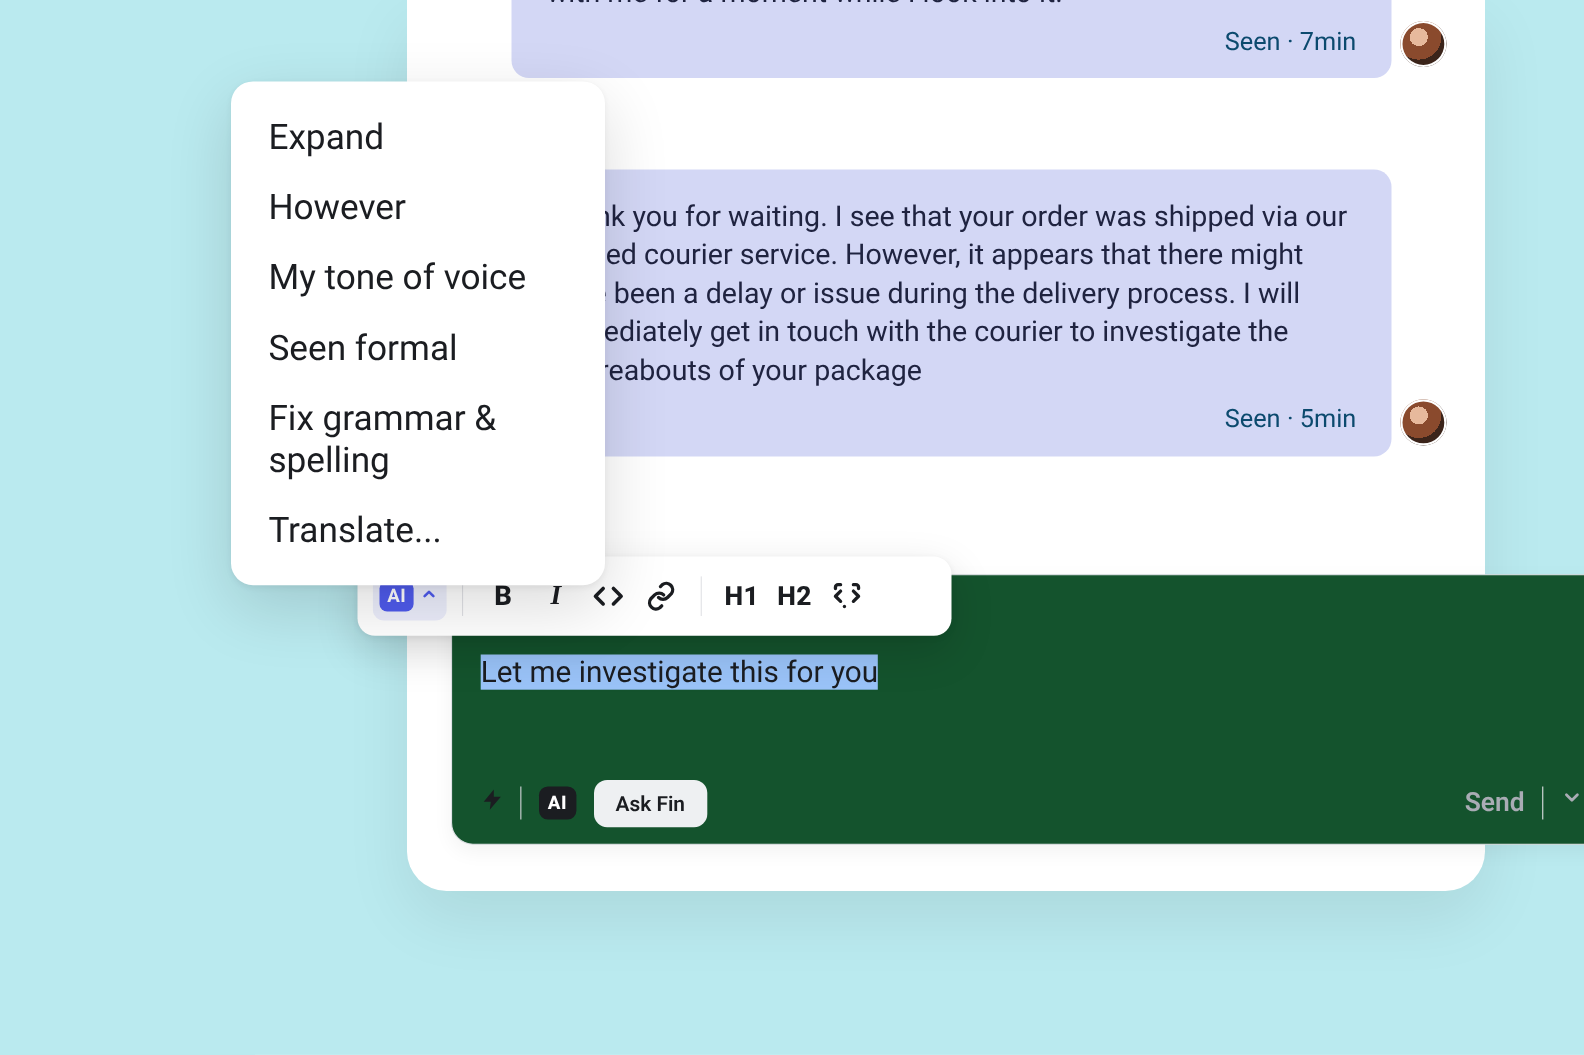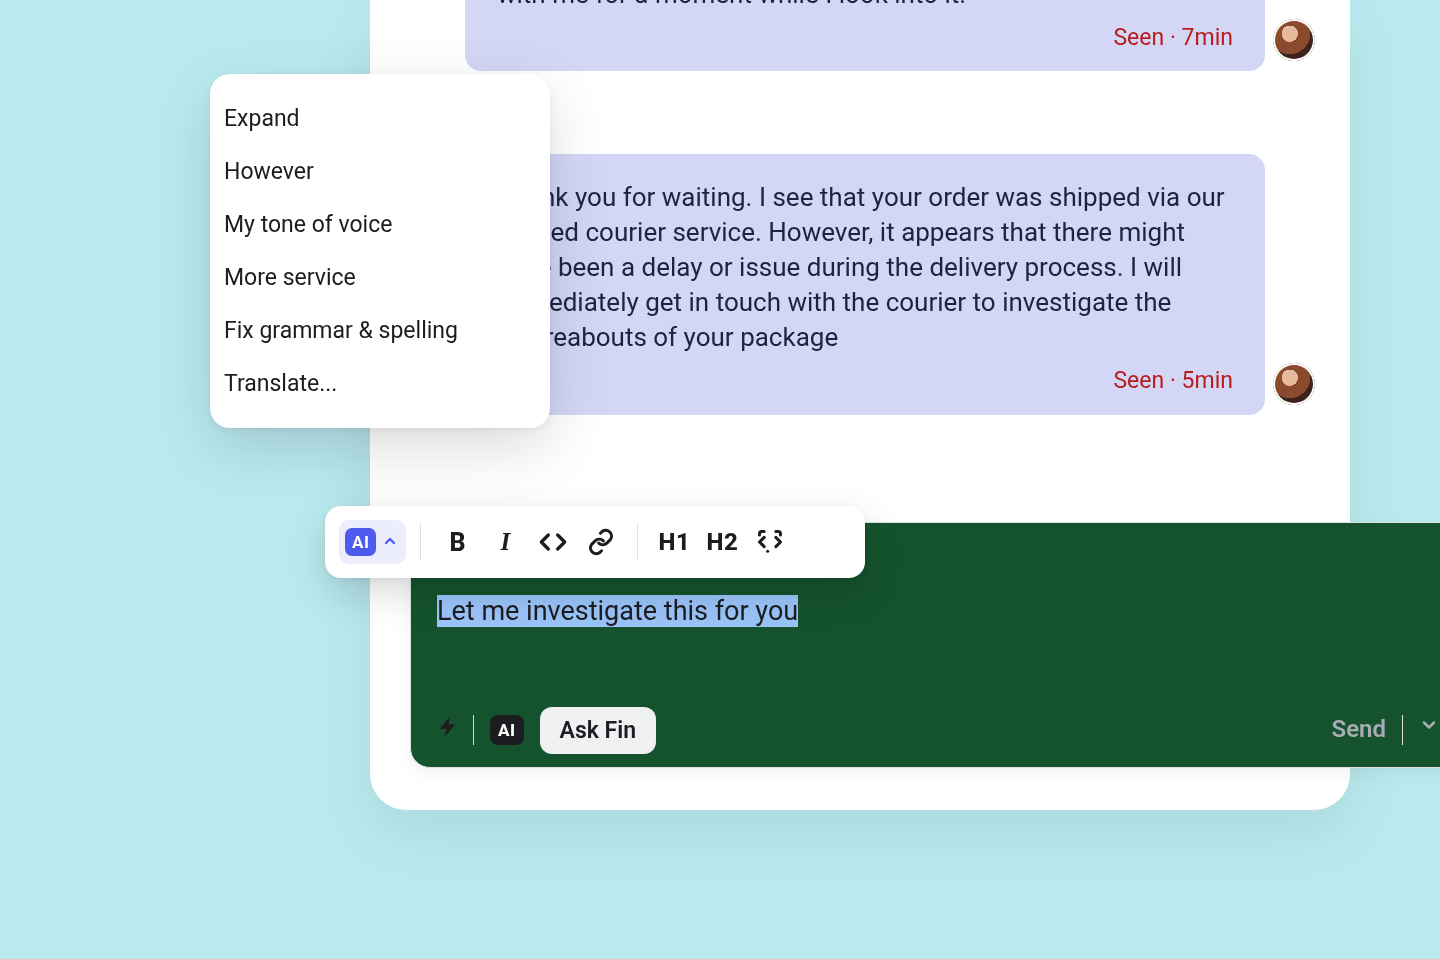--- a/index.html
+++ b/index.html
@@ -23,21 +23,21 @@
   .bubble {
     background: #d3d7f5;
     border-radius: 16px;
     padding: 26px 32px 18px 32px;
     color: #1f2340;
     font-size: 26px;
     line-height: 1.35;
     font-weight: 400;
   }
   .bubble .body { margin-bottom: 10px; }
-  .meta { text-align: right; color: #b91c1c; font-size: 23px; margin-top: 6px; }
+  .meta { text-align: right; color: #0c4a6e; font-size: 23px; margin-top: 6px; }
 
   .avatar {
     position: absolute;
     right: -50px;
     bottom: 10px;
     width: 42px; height: 42px;
     border-radius: 50%;
     background: radial-gradient(circle at 40% 35%, #e7b99c 0 22%, #8a4a2d 22% 55%, #3b241a 55% 100%);
     box-shadow: 0 0 0 2px #fff inset;
   }
@@ -50,22 +50,22 @@
     position: absolute;
     left: 210px; top: 74px;
     width: 340px;
     background: #fff;
     border-radius: 20px;
     box-shadow: 0 20px 60px rgba(0,0,0,0.14), 0 2px 6px rgba(0,0,0,0.06);
     padding: 18px 0;
     z-index: 30;
   }
   .ai-menu-item {
-    padding: 13px 14px;
-    font-size: 23px;
+    padding: 13px 34px;
+    font-size: 32px;
     color: #1b1d21;
     cursor: pointer;
   }
 
   
   .floating-toolbar {
     position: absolute;
     left: 325px; top: 506px;
     width: 540px; height: 72px;
     background: #fff;
@@ -138,21 +138,21 @@
     background: #1b1d21; color: #fff;
     font-weight: 800; font-size: 17px;
     border-radius: 8px; padding: 5px 8px;
     letter-spacing: 0.5px;
     margin-right: 16px;
   }
   .ask-fin {
     background: #eef0f2;
     border-radius: 12px;
     padding: 10px 20px;
-    font-size: 23px;
+    font-size: 19px;
     font-weight: 600;
     color: #1b1d21;
     cursor: pointer;
   }
   .send-group {
     margin-left: auto;
     display: flex; align-items: flex-start; gap: 16px;
     color: #a9acb4; font-size: 24px; font-weight: 600;
   }
   .send-group .divider { width: 1px; height: 30px; background: #e0e1e5; }
@@ -250,16 +250,16 @@
         <path d="M3 6 V5 a2 2 0 0 1 2-2 h2"></path>
         <path d="M21 6 V5 a2 2 0 0 0-2-2 h-2"></path>
       </svg>
   </div>
 </div>
 
 <div class="ai-menu">
   <div class="ai-menu-item">Expand</div>
   <div class="ai-menu-item">However</div>
   <div class="ai-menu-item">My tone of voice</div>
-  <div class="ai-menu-item">More service</div>
+  <div class="ai-menu-item">Seen formal</div>
   <div class="ai-menu-item">Fix grammar &amp; spelling</div>
   <div class="ai-menu-item">Translate...</div>
 </div>
 
 </body></html>

